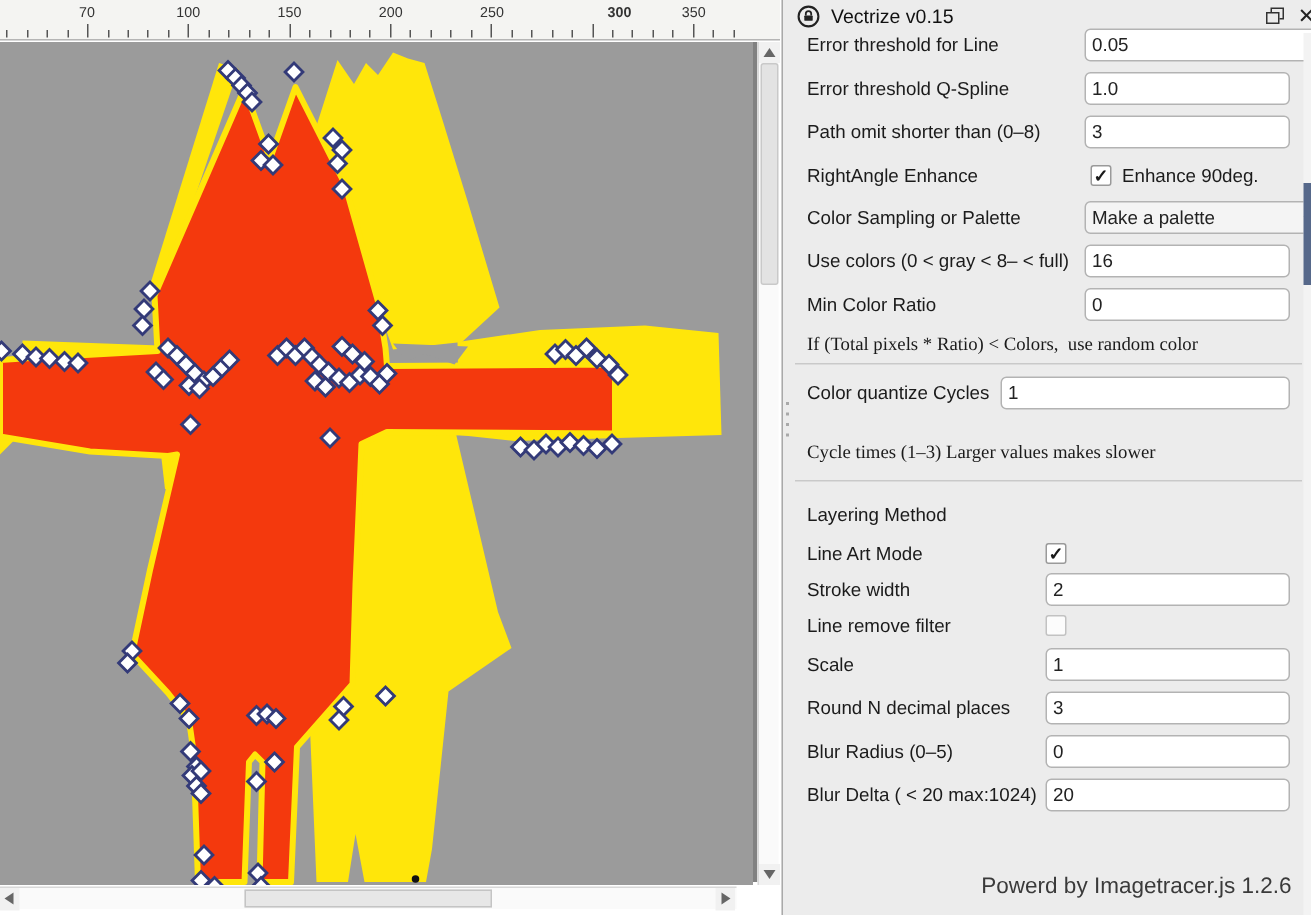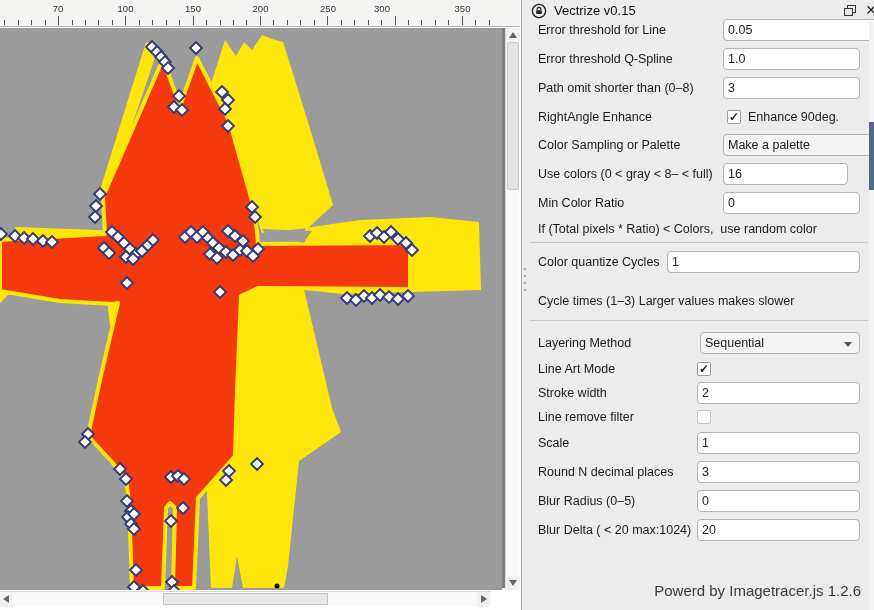--- a/index.html
+++ b/index.html
@@ -36,21 +36,21 @@
   .title-text{position:absolute;left:32px;top:3px;font-size:13px;color:#111;}
   .lock-badge{position:absolute;left:9px;top:3px;}
   .float-btn{position:absolute;left:322px;top:5px;width:13px;height:12px;}
   .float-btn .sq1{position:absolute;left:3px;top:0;width:9px;height:8px;border:1.5px solid #333;background:#ececec;}
   .float-btn .sq2{position:absolute;left:0;top:3px;width:9px;height:8px;border:1.5px solid #333;background:#ececec;}
   .close-btn{position:absolute;left:341px;top:1px;width:16px;height:18px;font-size:14px;color:#222;text-align:center;line-height:18px;}
   .splitter-dots{position:absolute;left:2px;top:268px;width:3px;height:32px;}
   .splitter-dots i{display:block;width:2px;height:2px;background:#a9a9a9;margin:0 0 5px 0;}
 
   .flabel{position:absolute;left:16px;font-size:12.5px;color:#1b1b1b;line-height:22px;white-space:pre;}
-  .fnote{position:absolute;left:16px;font-size:12.5px;color:#1b1b1b;white-space:pre;}
+  .fnote{position:absolute;left:16px;font-size:12.5px;color:#1b1b1b;white-space:pre;font-family:Liberation Serif, serif;}
   .finput{position:absolute;height:22px;border:1px solid #b3b3b3;border-radius:4px;background:#fff;font-family:"Liberation Sans",sans-serif;font-size:12.5px;color:#222;padding:0 4px;outline:none;}
   .fselect{position:absolute;height:22px;border:1px solid #b3b3b3;border-radius:4px;background:#f4f4f4;font-size:12.5px;color:#222;line-height:20px;padding:0 4px;}
   .fselect .arr{position:absolute;right:7px;top:9px;width:0;height:0;border-left:4.5px solid transparent;border-right:4.5px solid transparent;border-top:5px solid #555;}
   .fcheck{position:absolute;width:14px;height:14px;border:1px solid #9a9a9a;border-radius:2px;background:#fff;font-size:12px;line-height:13px;text-align:center;color:#1a1a1a;font-weight:bold;}
   .fcheck.unchecked{border-color:#c2c2c2;background:#fcfcfc;}
   .sep{position:absolute;left:8px;width:338px;height:1px;background:#c9c9c9;}
   .action{position:absolute;left:16px;top:547px;width:322px;height:23px;border:1px solid #a9a9a9;border-radius:4px;background:linear-gradient(#fdfdfd,#f0f0f0);font-family:"Liberation Sans",sans-serif;font-size:13px;color:#1a1a1a;}
   .credit{position:absolute;right:13px;top:582px;font-size:15px;color:#3a3a3a;margin-left:36px;}
   .panel-scroll{position:absolute;left:347px;top:22px;width:6px;height:588px;background:#f3f3f3;}
   .panel-scroll .pthumb{position:absolute;left:0;top:100px;width:6px;height:68px;background:#56688a;}
@@ -96,21 +96,21 @@
       <div class="tick minor" style="left: 434.92px;"></div>
       <div class="tick minor" style="left: 448.38px;"></div>
       <div class="tick major" style="left: 461.84px;"></div>
       <div class="tick minor" style="left: 475.3px;"></div>
       <div class="tick minor" style="left: 488.76px;"></div>
       <div class="lbl" style="left: 58px;">70</div>
       <div class="lbl" style="left: 125.5px;">100</div>
       <div class="lbl" style="left: 193px;">150</div>
       <div class="lbl" style="left: 260.5px;">200</div>
       <div class="lbl" style="left: 328px;">250</div>
-      <div class="lbl" style="left: 382px;">300</div>
+      <div class="lbl" style="left: 413px; font-weight: bold;">300</div>
       <div class="lbl" style="left: 462.5px;">350</div>
     </div>
 
   <svg class="art" id="art" width="502" height="562" viewBox="0 28 502 562">
       <rect x="0" y="28" width="502" height="562" fill="#9b9b9b"></rect>
       <polygon points="15,227 178,233 178,242 15,240" fill="#ffe60a"></polygon>
       <polygon points="202,112 225,40 236,56 244,42 252,50 262,35 272,39 283,42 295,80 312,135 330,195 333,205 308,228 262,233 245,185 228,128" fill="#ffe60a"></polygon>
       <polygon points="305,228 360,220 430,217 479,222 481,290 343,294 306,290" fill="#ffe60a"></polygon>
       <polygon points="0,284 16,287 0,303" fill="#ffe60a"></polygon>
       <polygon points="107,300 127,282 122,328 110,326" fill="#ffe60a"></polygon>
@@ -275,41 +275,37 @@
     <div class="fcheck" style="left:205px;top:110px">✓</div>
     <div class="flabel" style="left:226px;top:106px">Enhance 90deg.</div>
 
     <div class="flabel" style="top:134px">Color Sampling or Palette</div>
     <div class="fselect" style="left:201px;top:134px;width:162px">
       <span>Make a palette</span>
       <i class="arr"></i>
     </div>
 
     <div class="flabel" style="top:163px">Use colors (0 &lt; gray &lt; 8– &lt; full)</div>
-    <input class="finput" style="left: 201px; top: 163px; width: 125px;" value="16">
+    <input class="finput" style="left: 201px; top: 163px; width: 137px;" value="16">
 
     <div class="flabel" style="top:192px">Min Color Ratio</div>
     <input class="finput" style="left: 201px; top: 192px; width: 137px;" value="0">
 
     <div class="fnote" style="top:222px">If (Total pixels * Ratio) &lt; Colors,  use random color</div>
 
     <div class="sep" style="top:242px"></div>
 
     <div class="flabel" style="top:251px">Color quantize Cycles</div>
     <input class="finput" style="left: 145px; top: 251px; width: 193px;" value="1">
 
     <div class="fnote" style="top:294px">Cycle times (1–3) Larger values makes slower</div>
 
     <div class="sep" style="top:320px"></div>
 
     <div class="flabel" style="top:332px">Layering Method</div>
-    <div class="fselect" style="left:178px;top:332px;width:160px">
-      <span>Sequential</span>
-      <i class="arr"></i>
-    </div>
 
     <div class="flabel" style="top:358px">Line Art Mode</div>
     <div class="fcheck" style="left:175px;top:362px">✓</div>
 
     <div class="flabel" style="top:382px">Stroke width</div>
     <input class="finput" style="left: 175px; top: 382px; width: 163px;" value="2">
 
     <div class="flabel" style="top:406px">Line remove filter</div>
     <div class="fcheck unchecked" style="left:175px;top:410px"></div>
 

